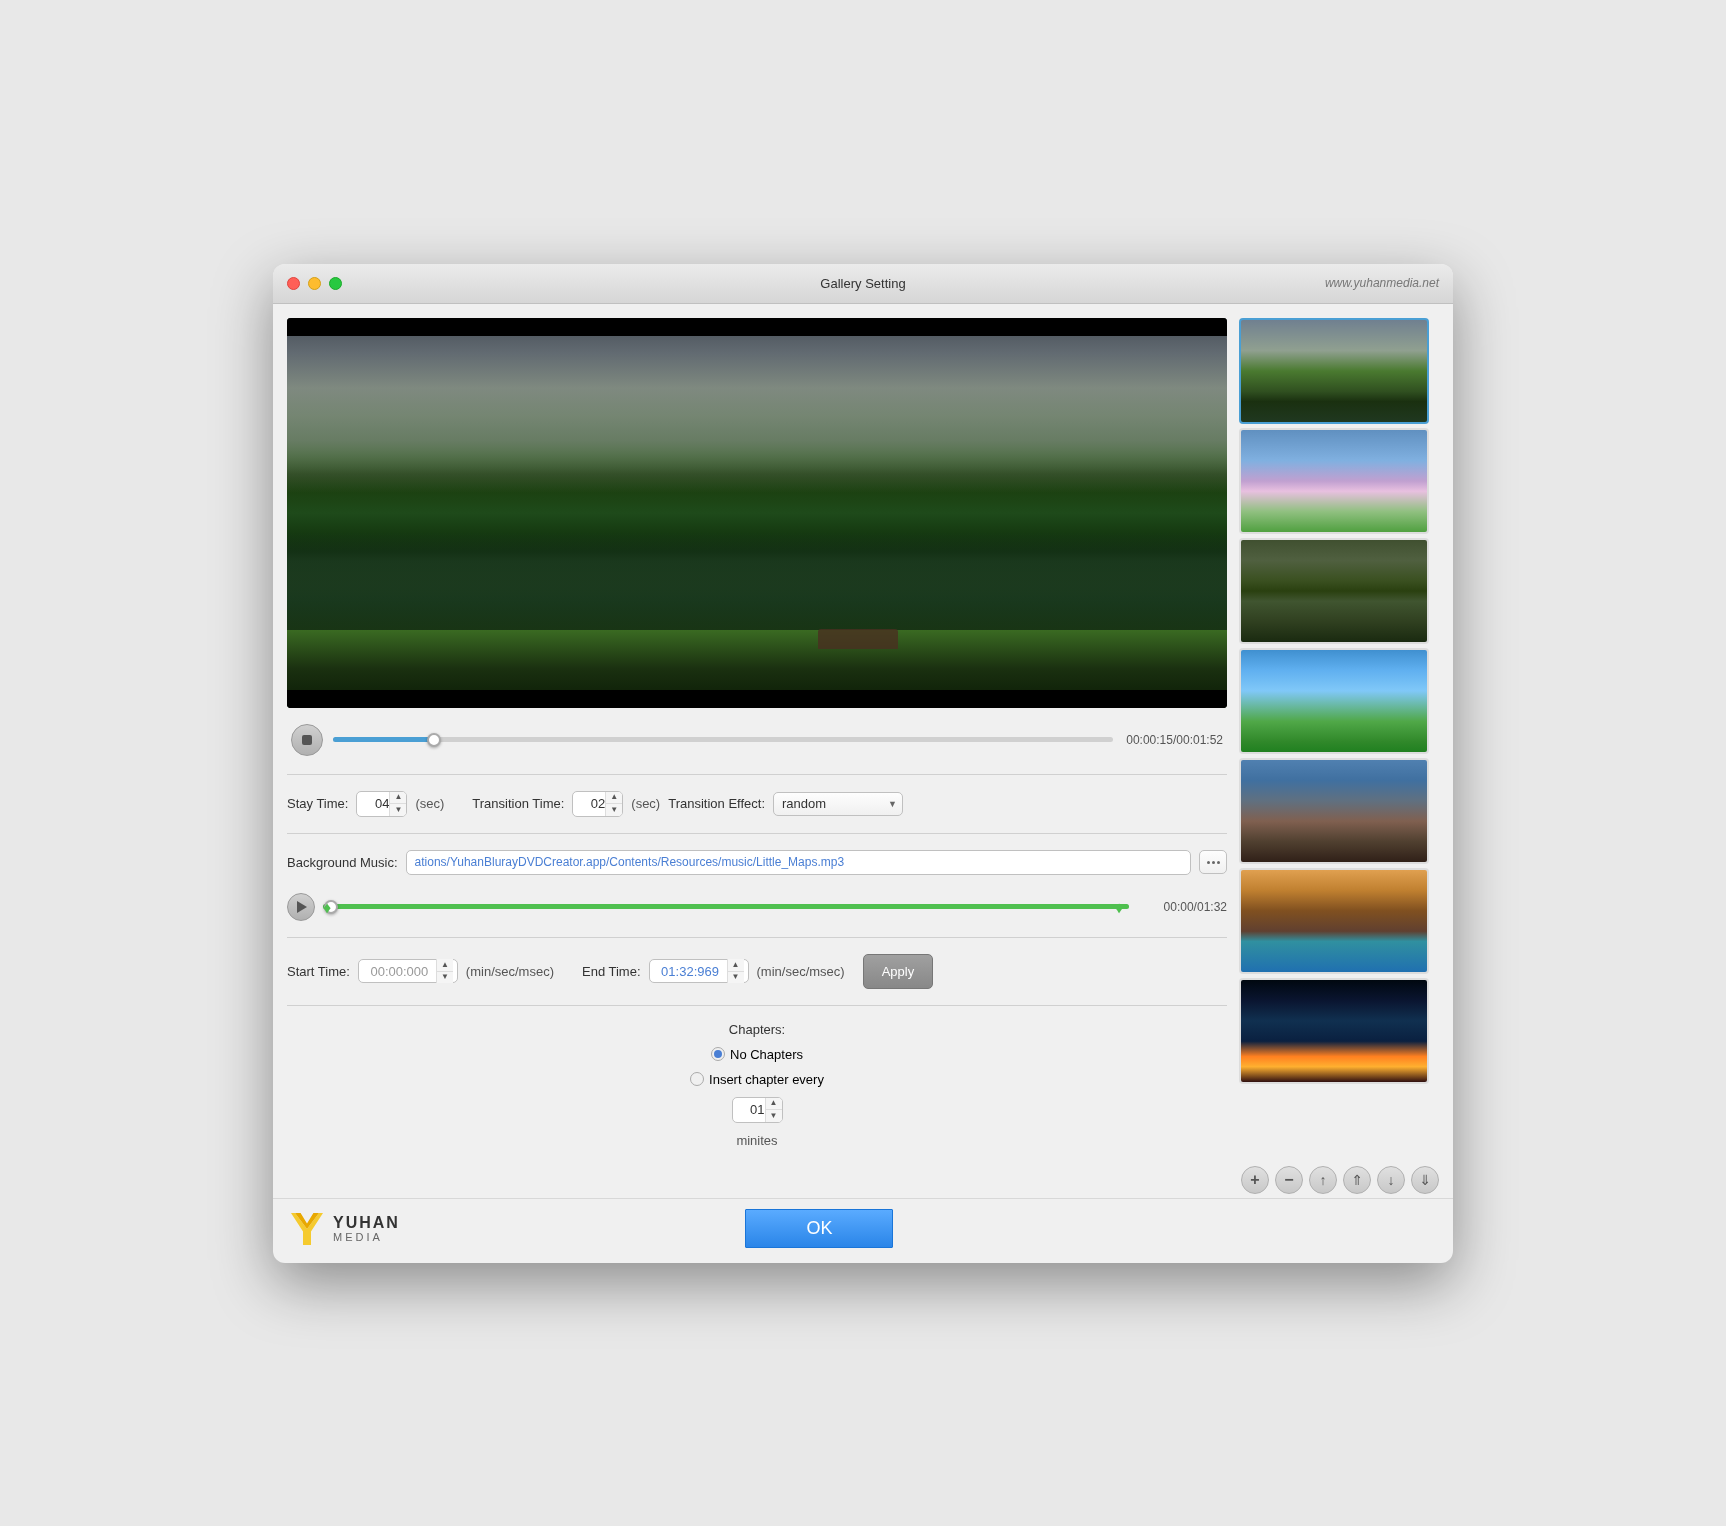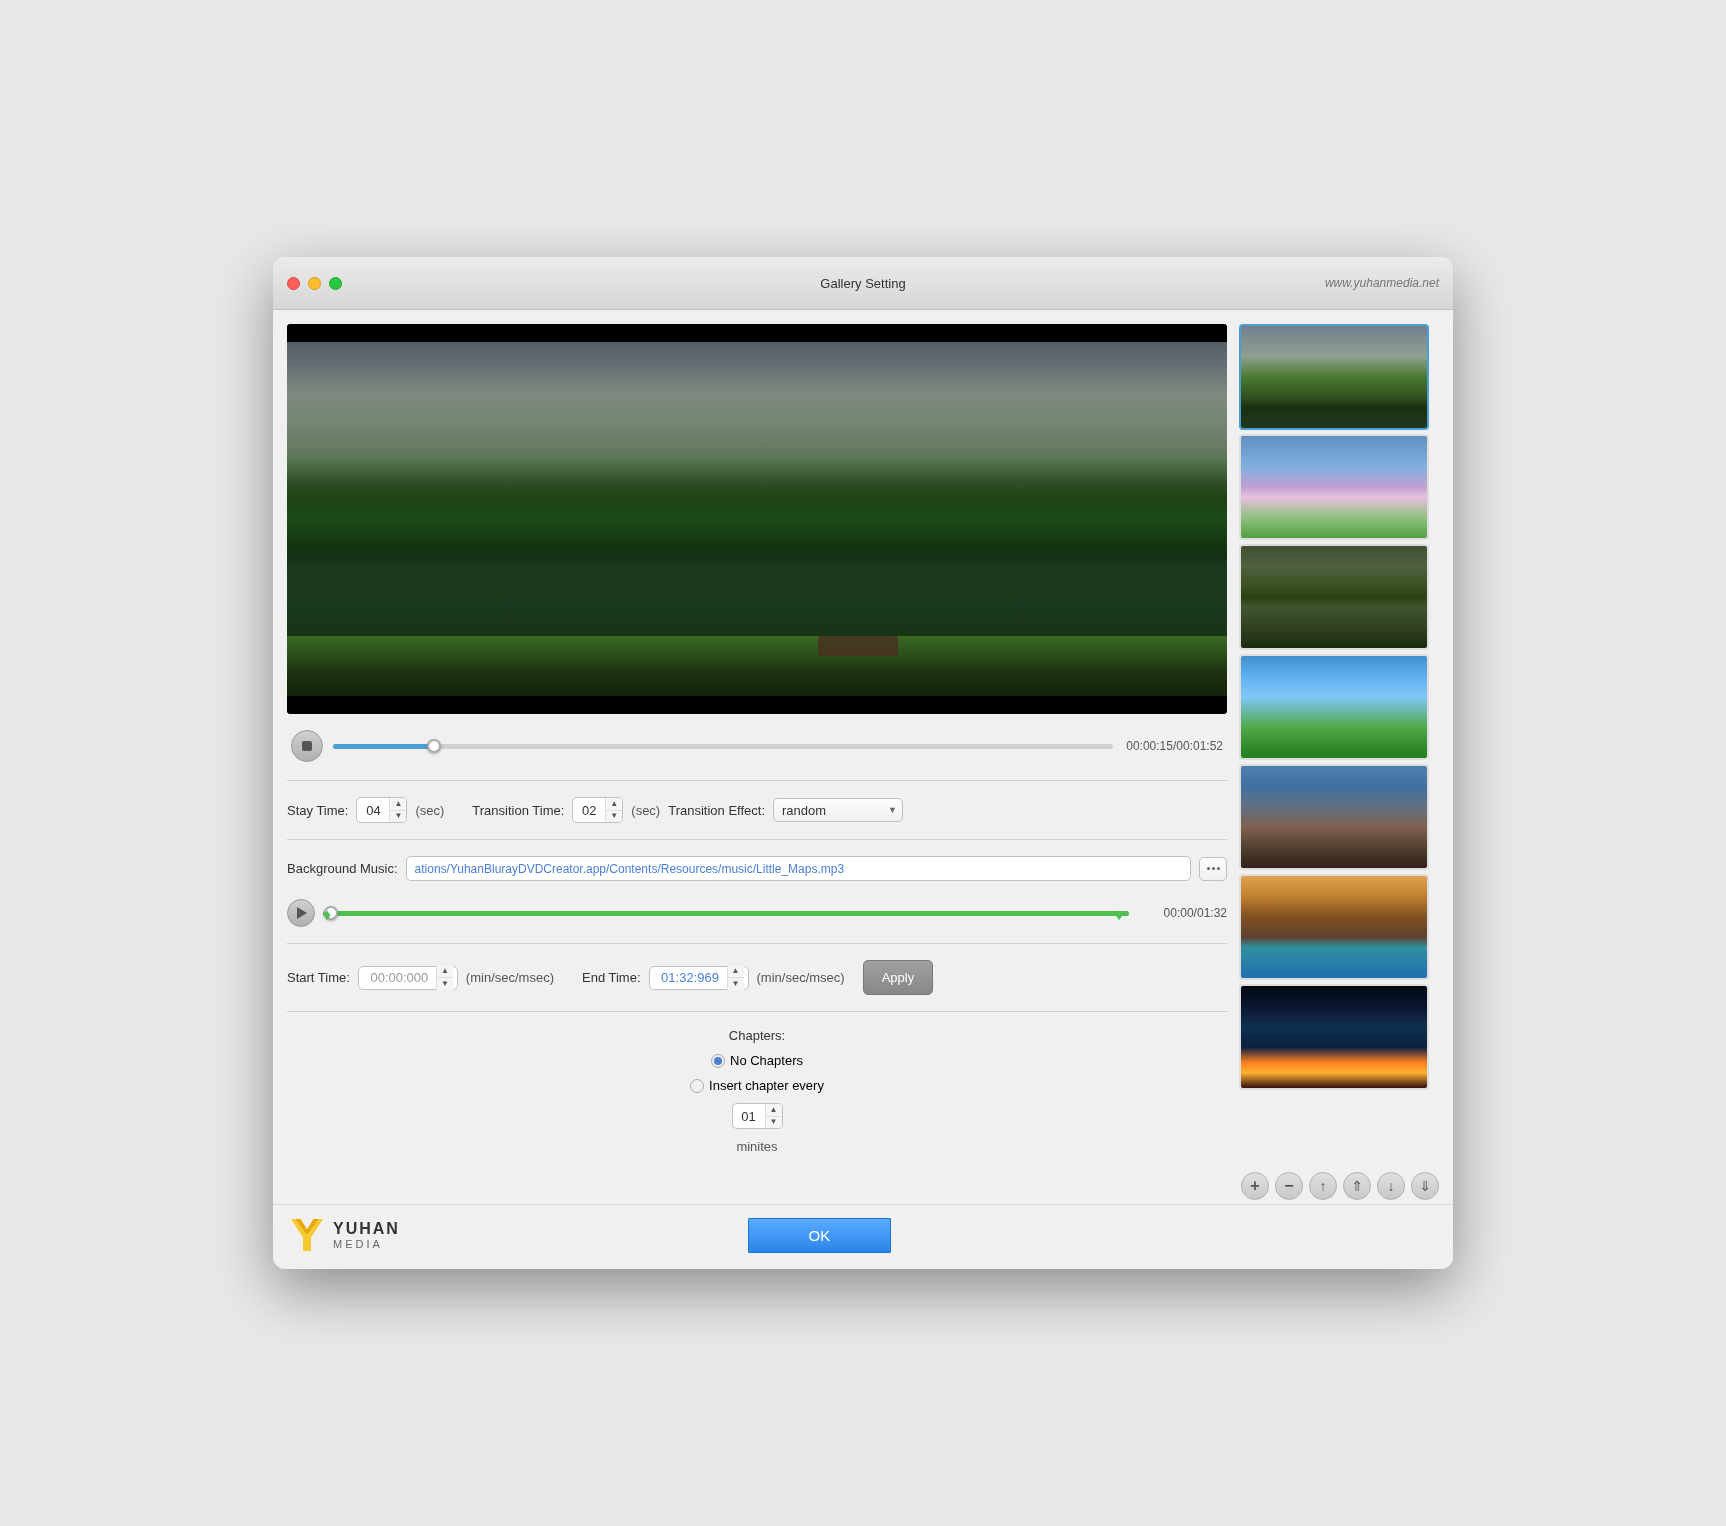--- a/index.html
+++ b/index.html
@@ -16,21 +16,21 @@
       width: 1180px;
       background: #f0f0f0;
       border-radius: 12px;
       box-shadow: 0 20px 60px rgba(0,0,0,0.4);
       overflow: hidden;
       display: flex;
       flex-direction: column;
     }
     
     .titlebar {
-      height: 53px;
+      height: 40px;
       background: linear-gradient(180deg, #ebebeb 0%, #d6d6d6 100%);
       display: flex;
       align-items: center;
       padding: 0 14px;
       border-bottom: 1px solid #c0c0c0;
       position: relative;
     }
     .traffic-lights {
       display: flex;
       gap: 8px;
@@ -500,21 +500,21 @@
       line-height: 1.1;
     }
     .logo-top { font-size: 16px; font-weight: 700; color: #333; letter-spacing: 2px; }
     .logo-bottom { font-size: 11px; font-weight: 500; color: #666; letter-spacing: 3px; }
     .ok-btn {
       padding: 8px 60px;
       background: linear-gradient(180deg, #5aabff 0%, #2a85e8 100%);
       border: 1px solid #1a75d8;
       border-radius: 1px;
       color: white;
-      font-size: 15px;
+      font-size: 18px;
       font-weight: 500;
       cursor: pointer;
     }
     
     .right-panel {
       width: 200px;
       display: flex;
       flex-direction: column;
       gap: 4px;
       overflow-y: auto;
@@ -582,21 +582,21 @@
       display: flex;
       align-items: stretch;
       border: 1px solid #c0c0c0;
       border-radius: 5px;
       overflow: hidden;
       background: white;
       height: 26px;
     }
     .spin-val {
       width: 32px;
-      text-align: center;
+      text-align: right;
       font-size: 13px;
       border: none;
       outline: none;
       background: transparent;
       color: #333;
     }
     .spin-btns {
       display: flex;
       flex-direction: column;
       border-left: 1px solid #ddd;

